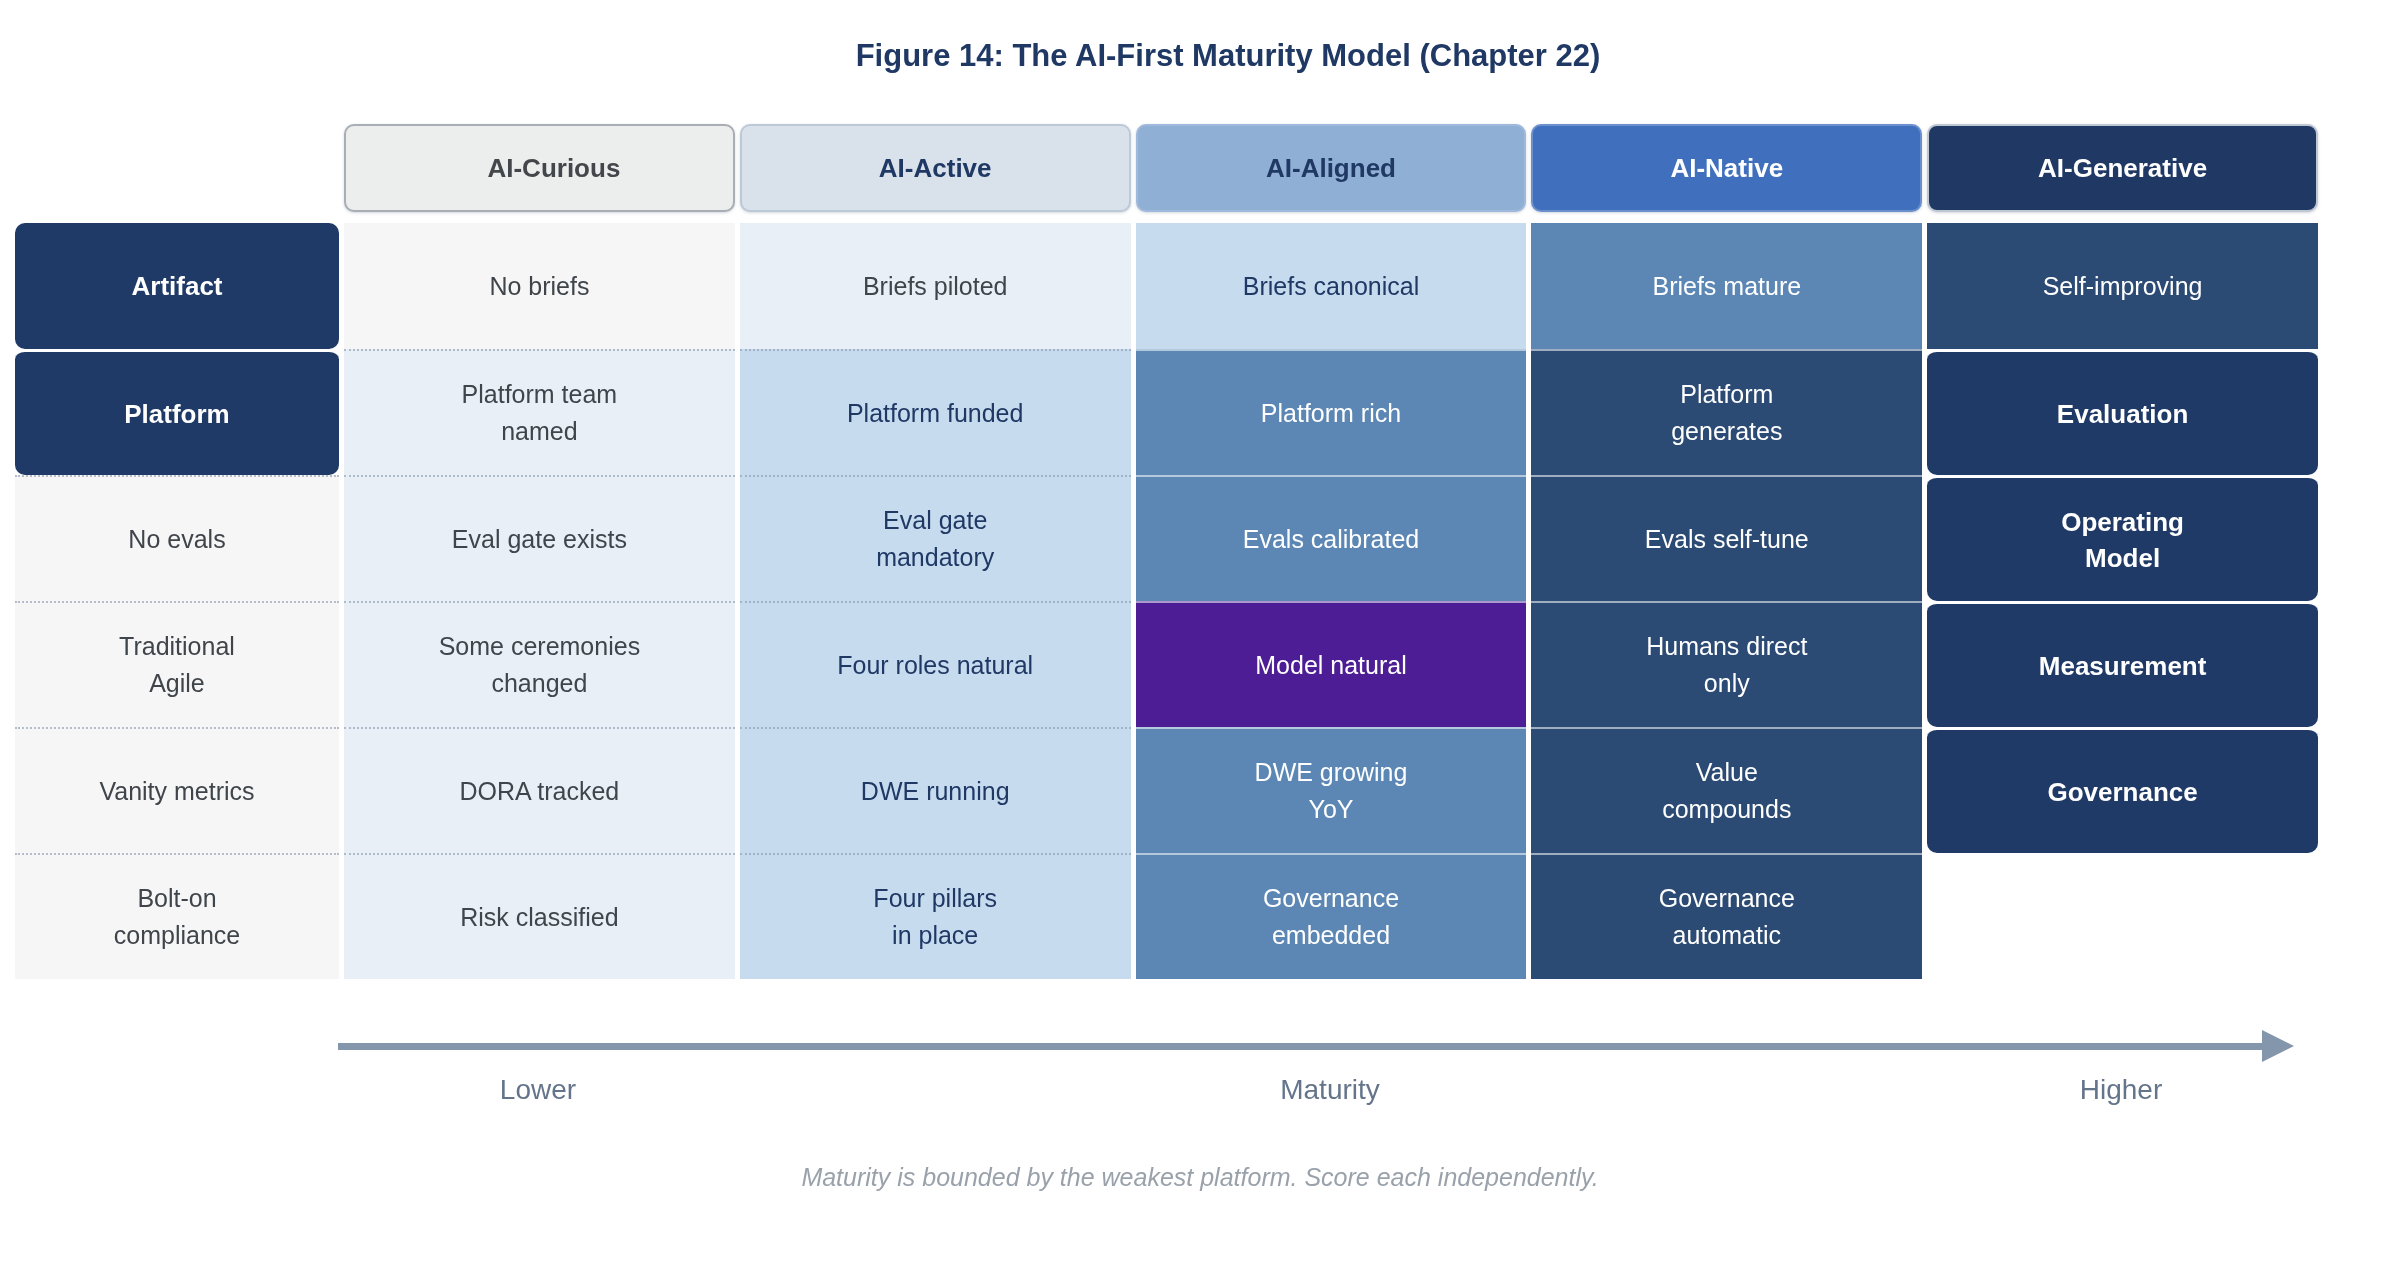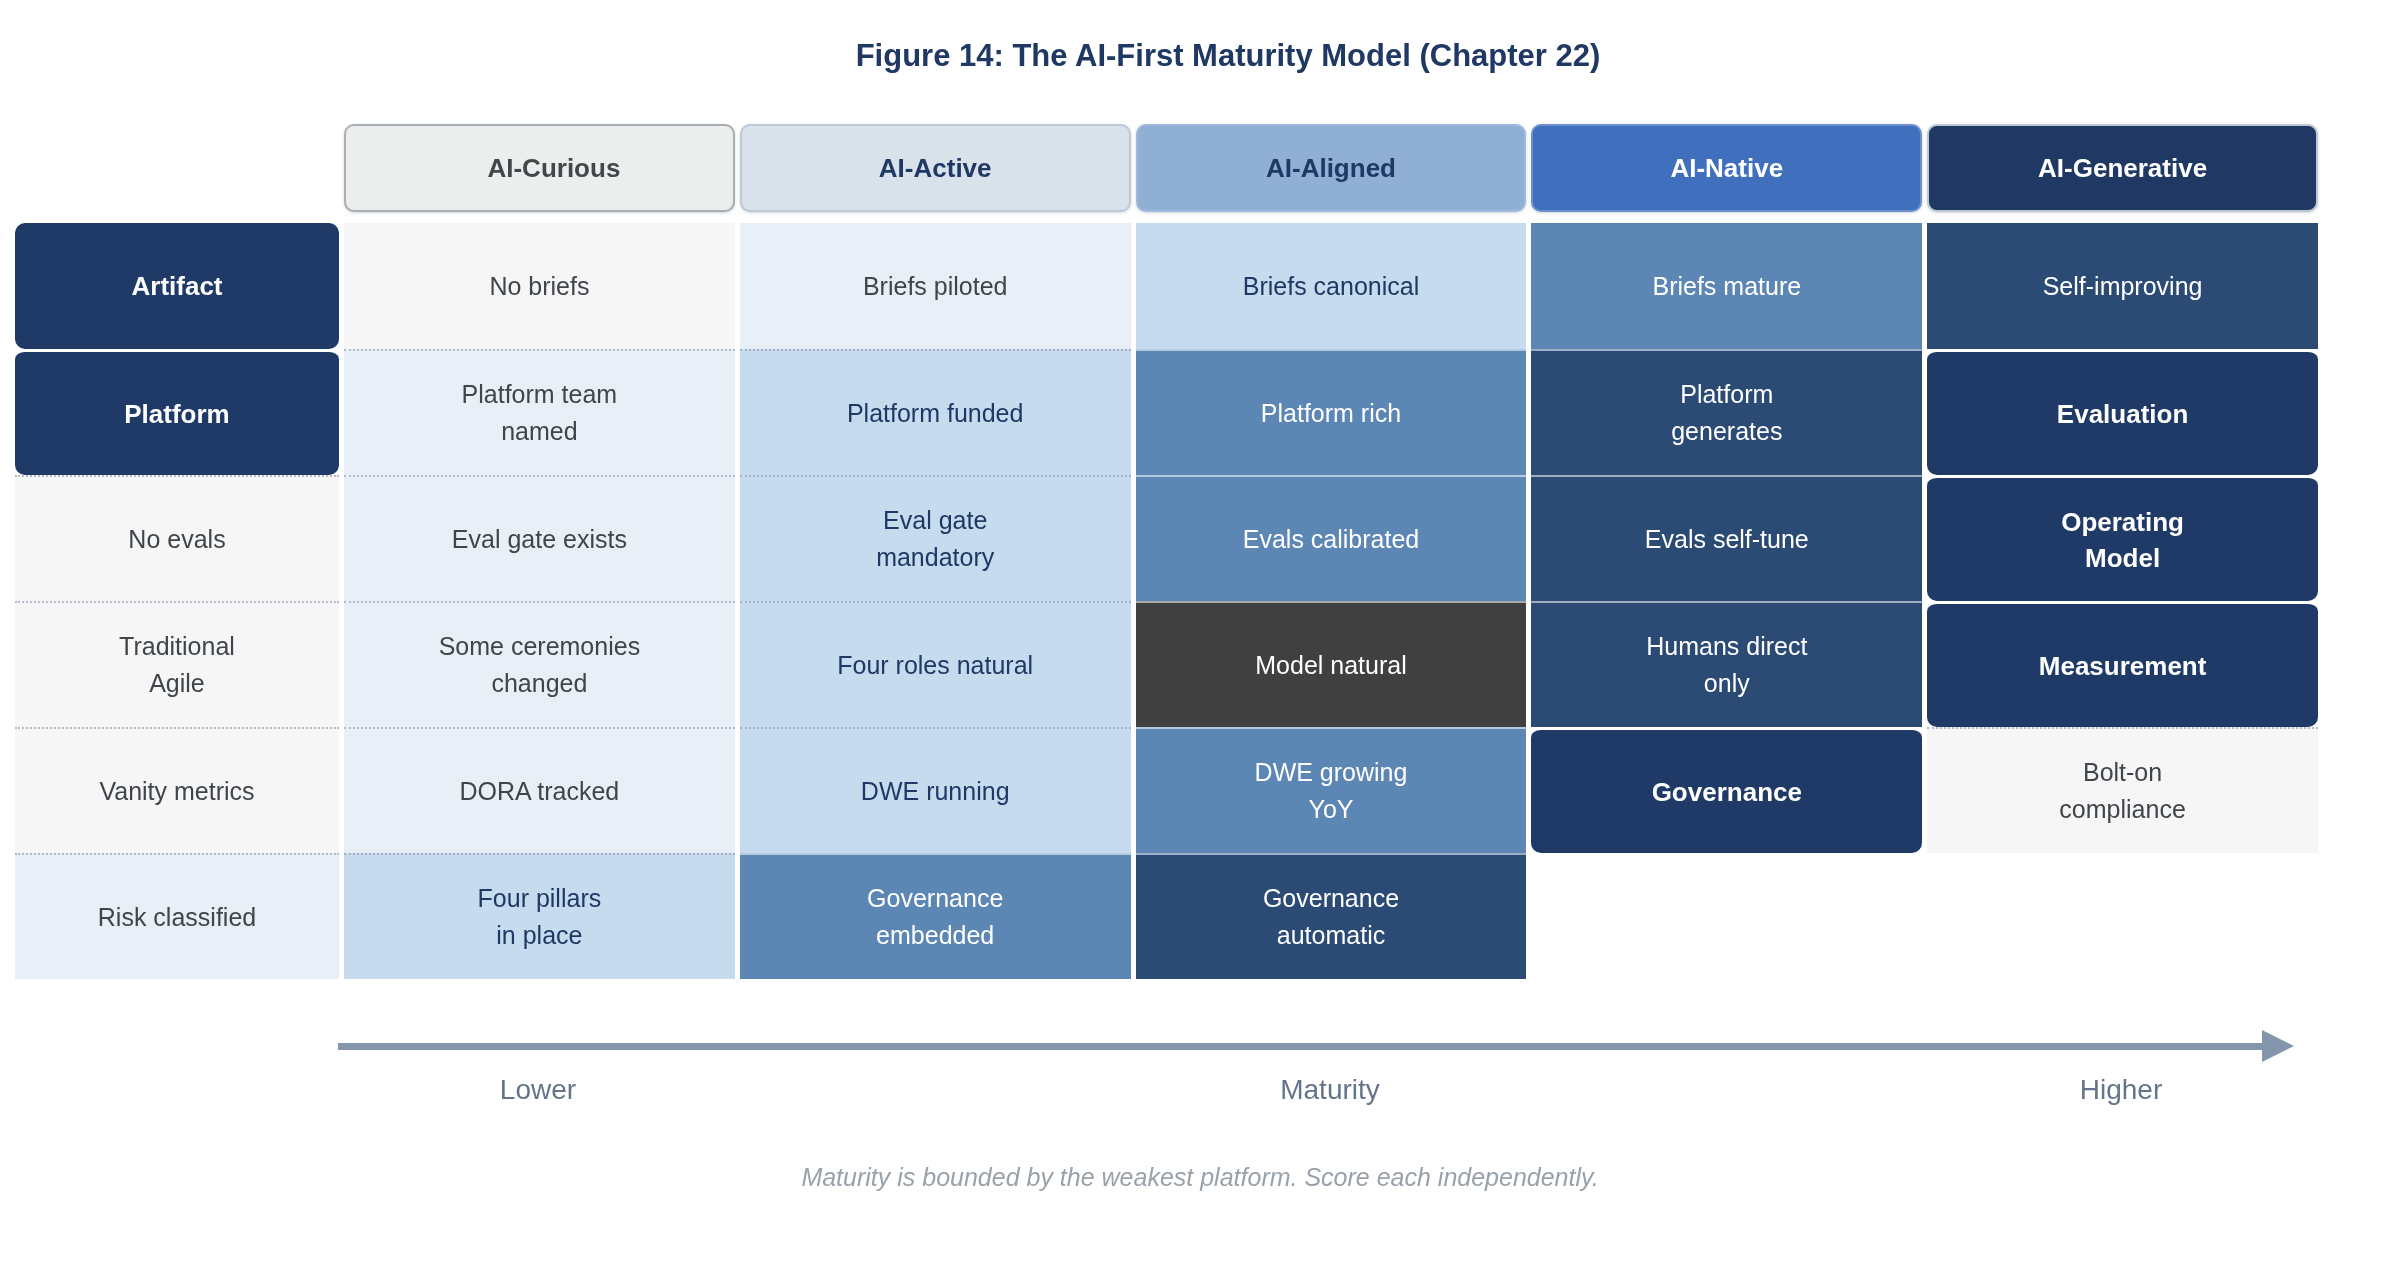--- a/index.html
+++ b/index.html
@@ -161,30 +161,32 @@
       <div class="cell dark" style="background: rgb(92, 135, 180); color: rgb(255, 255, 255);">Evals calibrated</div>
       <div class="cell dark" style="background: rgb(43, 75, 116); color: rgb(255, 255, 255);">Evals self-tune</div>
 
       <div class="row-header" style="background: rgb(31, 58, 102);">Operating
 Model</div>
       <div class="cell" style="background: rgb(246, 246, 246); color: rgb(63, 69, 75);">Traditional
 Agile</div>
       <div class="cell" style="background: rgb(233, 239, 246); color: rgb(63, 69, 75);">Some ceremonies
 changed</div>
       <div class="cell" style="background: rgb(199, 219, 239); color: rgb(31, 56, 100);">Four roles natural</div>
-      <div class="cell dark" style="background: #404040; color: rgb(255, 255, 255);">Model natural</div>
+      <div class="cell dark" style="background: #4c1d95; color: rgb(255, 255, 255);">Model natural</div>
       <div class="cell dark" style="background: rgb(43, 75, 116); color: rgb(255, 255, 255);">Humans direct
 only</div>
 
       <div class="row-header" style="background: rgb(31, 58, 102);">Measurement</div>
       <div class="cell" style="background: rgb(246, 246, 246); color: rgb(63, 69, 75);">Vanity metrics</div>
       <div class="cell" style="background: rgb(233, 239, 246); color: rgb(63, 69, 75);">DORA tracked</div>
       <div class="cell" style="background: rgb(199, 219, 239); color: rgb(31, 56, 100);">DWE running</div>
       <div class="cell dark" style="background: rgb(92, 135, 180); color: rgb(255, 255, 255);">DWE growing
 YoY</div>
+      <div class="cell dark" style="background: rgb(43, 75, 116); color: rgb(255, 255, 255);">Value
+compounds</div>
 
       <div class="row-header" style="background: rgb(31, 58, 102);">Governance</div>
       <div class="cell" style="background: rgb(246, 246, 246); color: rgb(63, 69, 75);">Bolt-on
 compliance</div>
       <div class="cell" style="background: rgb(233, 239, 246); color: rgb(63, 69, 75);">Risk classified</div>
       <div class="cell" style="background: rgb(199, 219, 239); color: rgb(31, 56, 100);">Four pillars
 in place</div>
       <div class="cell dark" style="background: rgb(92, 135, 180); color: rgb(255, 255, 255);">Governance
 embedded</div>
       <div class="cell dark" style="background: rgb(43, 75, 116); color: rgb(255, 255, 255);">Governance

